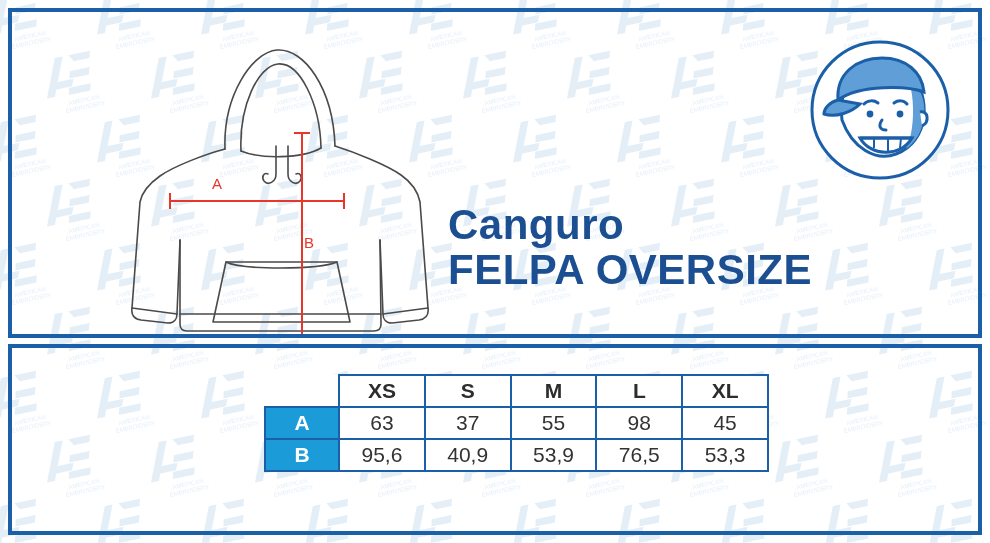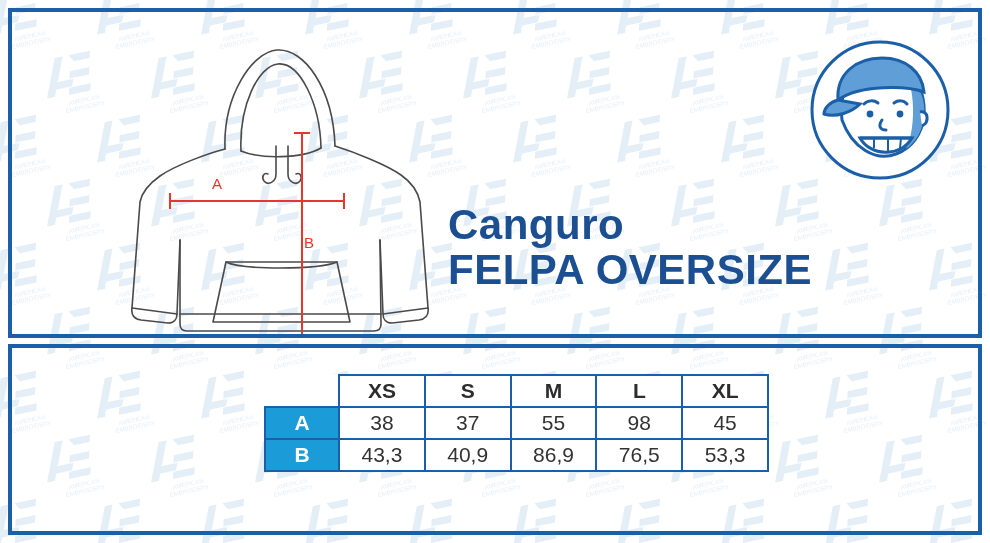--- a/index.html
+++ b/index.html
@@ -1420,31 +1420,31 @@
             <th class="size-head">XS</th>
             <th class="size-head">S</th>
             <th class="size-head">M</th>
             <th class="size-head">L</th>
             <th class="size-head">XL</th>
           </tr>
         </thead>
         <tbody>
           <tr>
             <td class="row-head">A</td>
-            <td>38</td>
+            <td>63</td>
             <td>37</td>
             <td>55</td>
             <td>98</td>
             <td>45</td>
           </tr>
           <tr>
             <td class="row-head">B</td>
-            <td>43,3</td>
+            <td>95,6</td>
             <td>40,9</td>
-            <td>86,9</td>
+            <td>53,9</td>
             <td>76,5</td>
             <td>53,3</td>
           </tr>
         </tbody>
       </table>
     </div>
   </div>
 
 </div>
 

